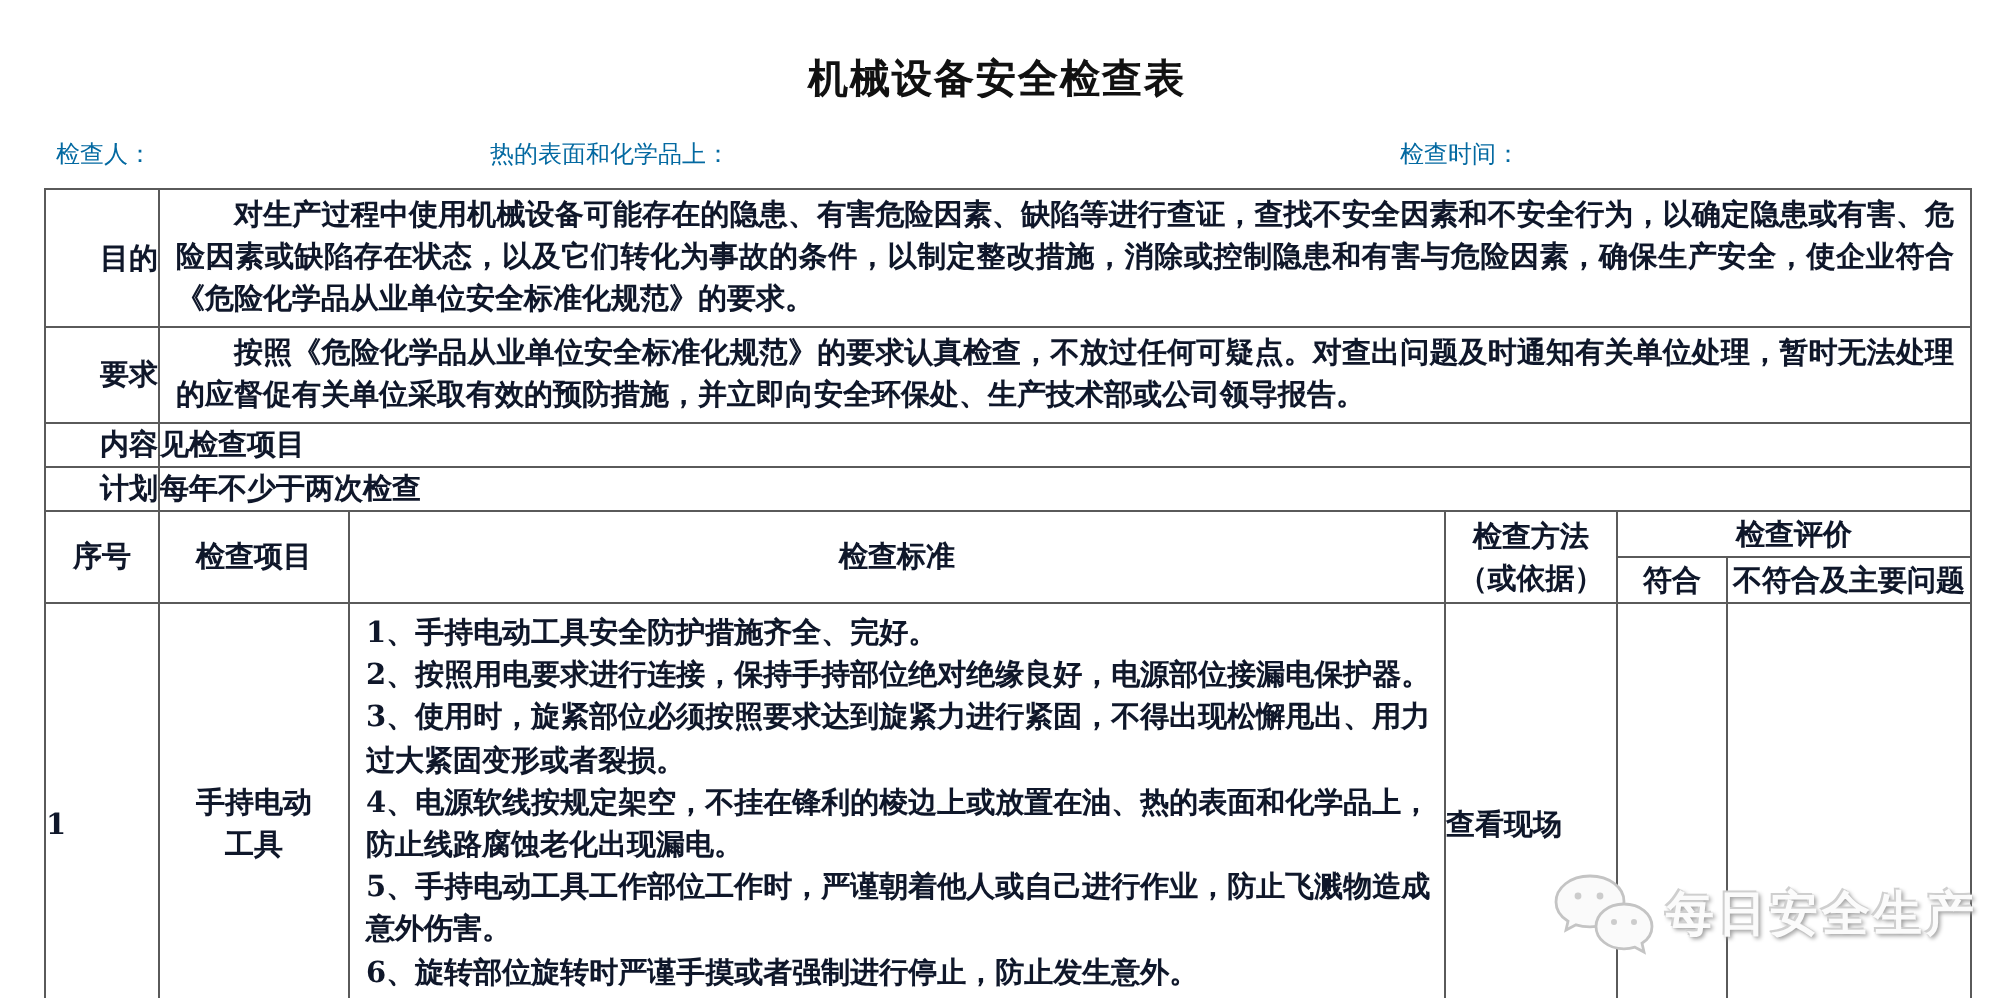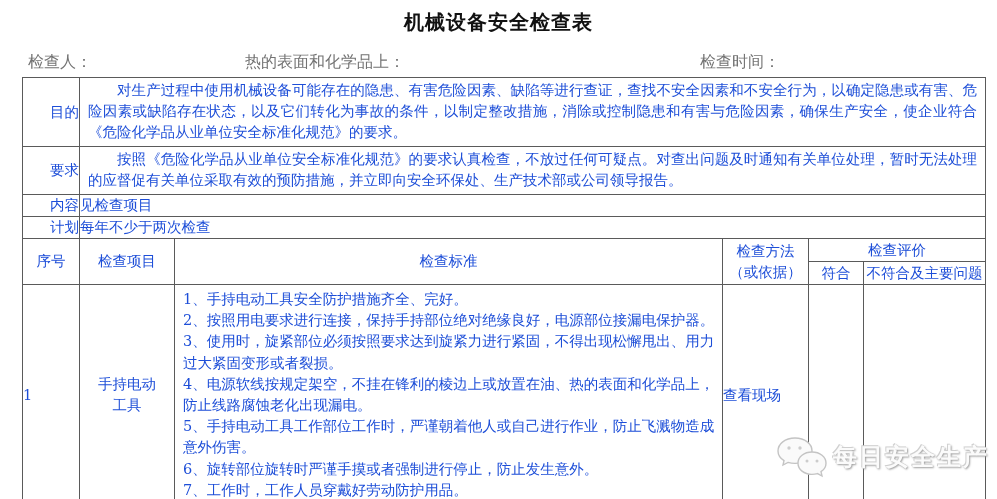--- a/index.html
+++ b/index.html
@@ -6,50 +6,51 @@
   html,body { background:#ffffff; }
   .page {
     position:relative;
     width:997px; height:499px;
     background:#ffffff;
     font-family:"DejaVu Serif","Liberation Serif",serif;
     color:#1c1c1c;
     overflow:hidden;
   }
   .doc-title {
-    padding-top:9px;
+    padding-top:26px;
     text-align:center;
     font-size:20px;
     font-weight:bold;
     letter-spacing:1px;
     color:#111;
   }
   .info-line {
     position:relative;
     height:22px;
     margin-top:16px;
-    font-size:16px;
-    color:#737373;
+    font-size:12px;
+    color:#0369a1;
   }
   .info-line .inspector { position:absolute; left:28px; }
   .info-line .inspected { position:absolute; left:245px; }
   .info-line .time      { position:absolute; left:700px; }
 
   table.sheet {
     margin:3px 0 0 22px;
     width:963px;
     border-collapse:collapse;
     table-layout:fixed;
     font-size:14.5px;
   }
   table.sheet td {
     border:1px solid #5a5a5a;
     vertical-align:middle;
-    color:#1d4ed8;
+    color:#0f172a;
     line-height:21px;
+    font-weight:bold;
   }
   td.lbl { text-align:right; font-size:14.5px; }
   td.para { padding:2px 8px 3px 8px; text-align:justify; }
   td.para .indent { text-indent:2em; }
   td.center { }
   td.hdr { text-align:center; height:22px; }
   td.standards { padding:4px 6px 4px 8px; vertical-align:top; text-align:left; }
   td.standards div { line-height:21.2px; }
   td.item-cell { text-align:center; line-height:22px; }
   .h-purpose { height:67px; }

